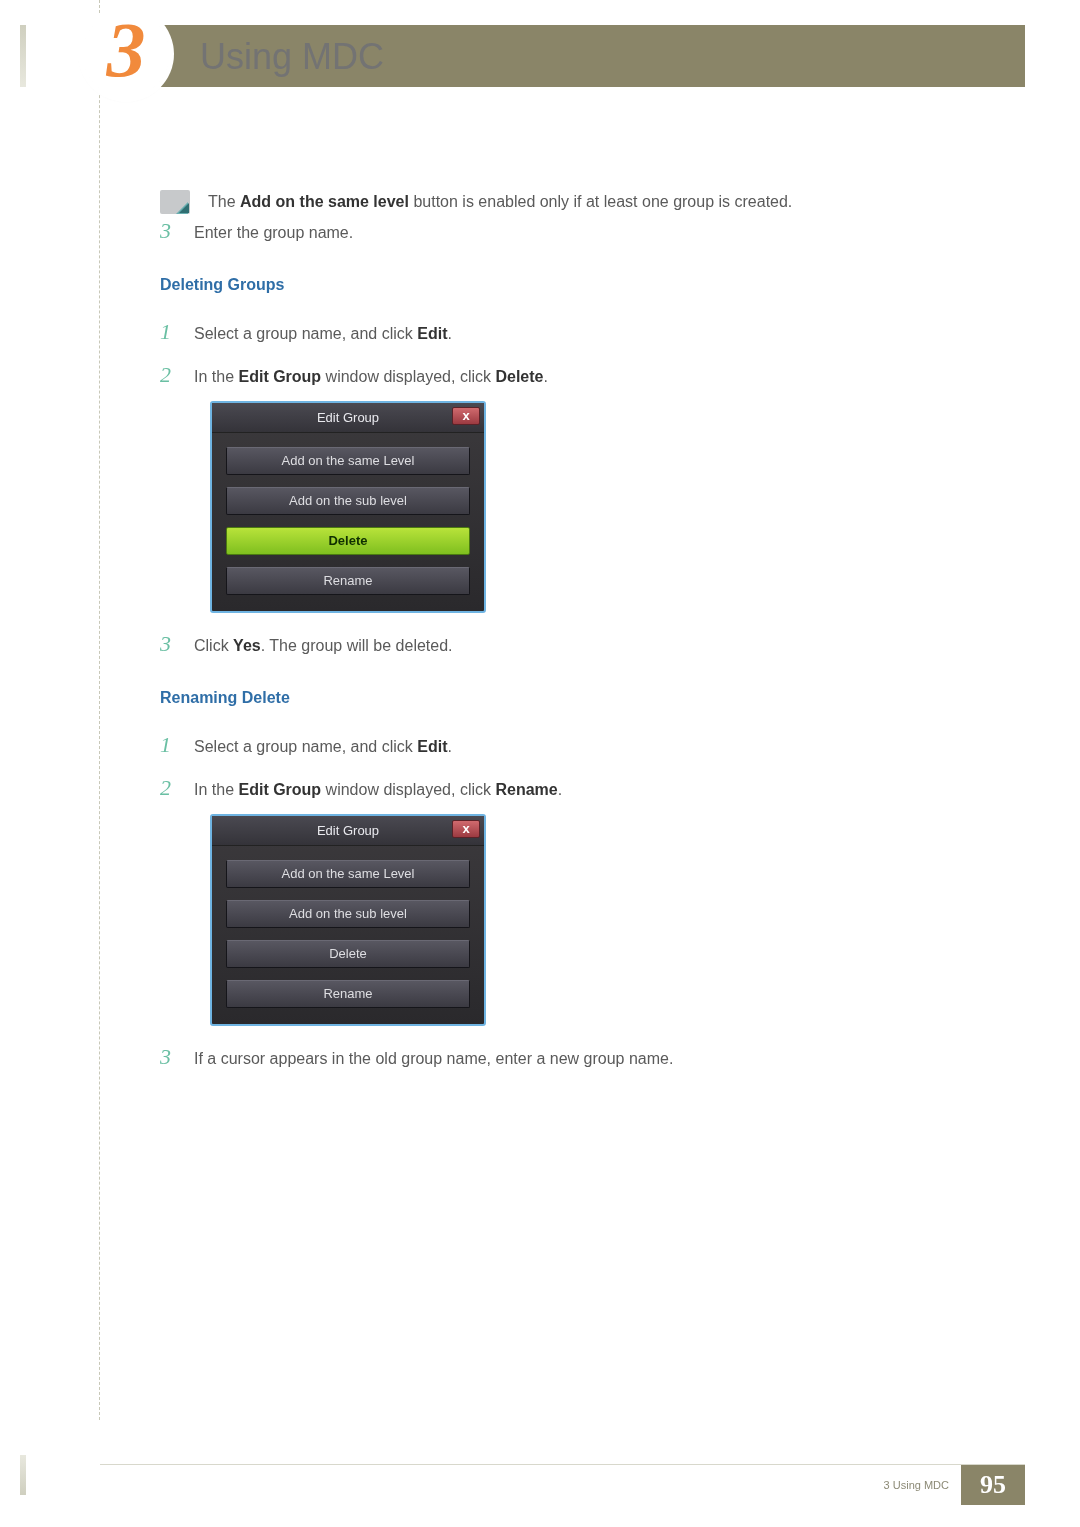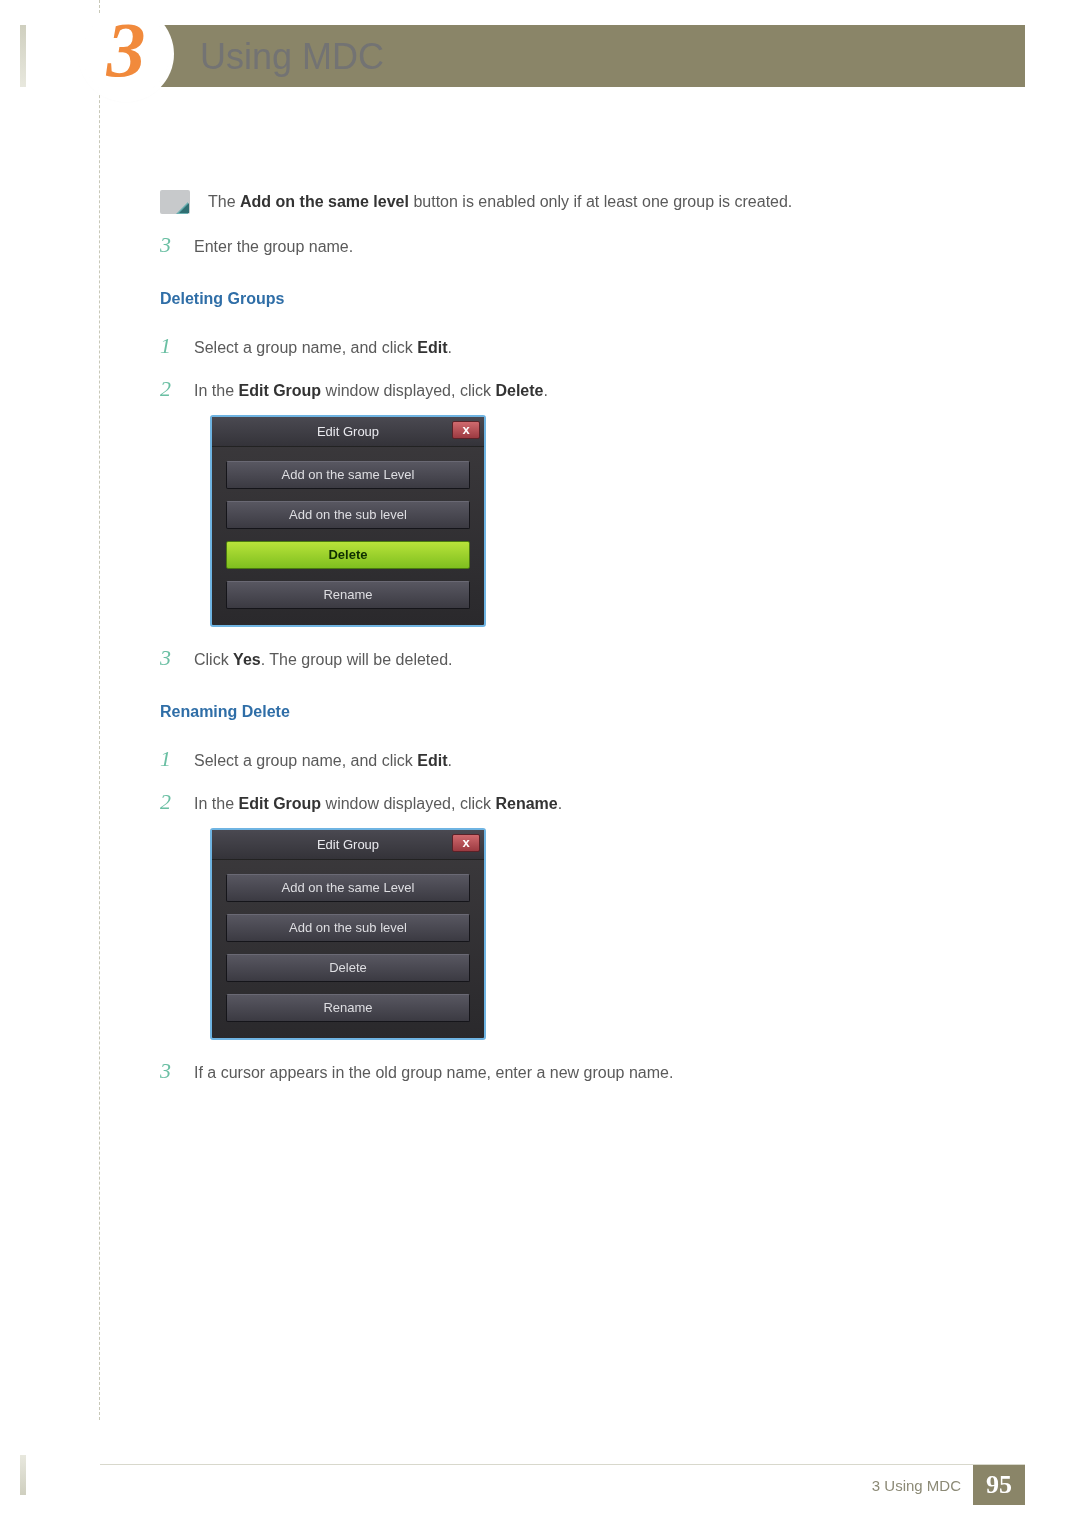--- a/index.html
+++ b/index.html
@@ -66,21 +66,21 @@
   }
   .content {
     position: absolute;
     left: 160px;
     top: 190px;
     width: 770px;
     font-size: 16px;
     line-height: 1.5;
     color: #5a5a5a;
   }
-  .note-row { display: flex; align-items: flex-end; margin-bottom: 14px; }
+  .note-row { display: flex; align-items: flex-end; }
   .note-icon {
     width: 30px;
     height: 24px;
     flex: 0 0 30px;
     margin-right: 18px;
     position: relative;
   }
   .note-icon::before {
     content: "";
     position: absolute;
@@ -194,23 +194,23 @@
     height: 1px;
     background: #d8d8cc;
   }
   .footer {
     position: absolute;
     right: 55px;
     bottom: 22px;
     display: flex;
     align-items: center;
   }
-  .footer-text { color: #8c8a76; font-size: 15px; margin-right: 12px; }
+  .footer-text { color: #8c8a76; font-size: 11px; margin-right: 12px; }
   .page-box {
-    width: 52px;
+    width: 64px;
     height: 40px;
     background: #8a8568;
     color: #fff;
     display: flex;
     align-items: center;
     justify-content: center;
     font-size: 26px;
     font-weight: bold;
     font-family: Georgia, serif;
     text-align: right;

